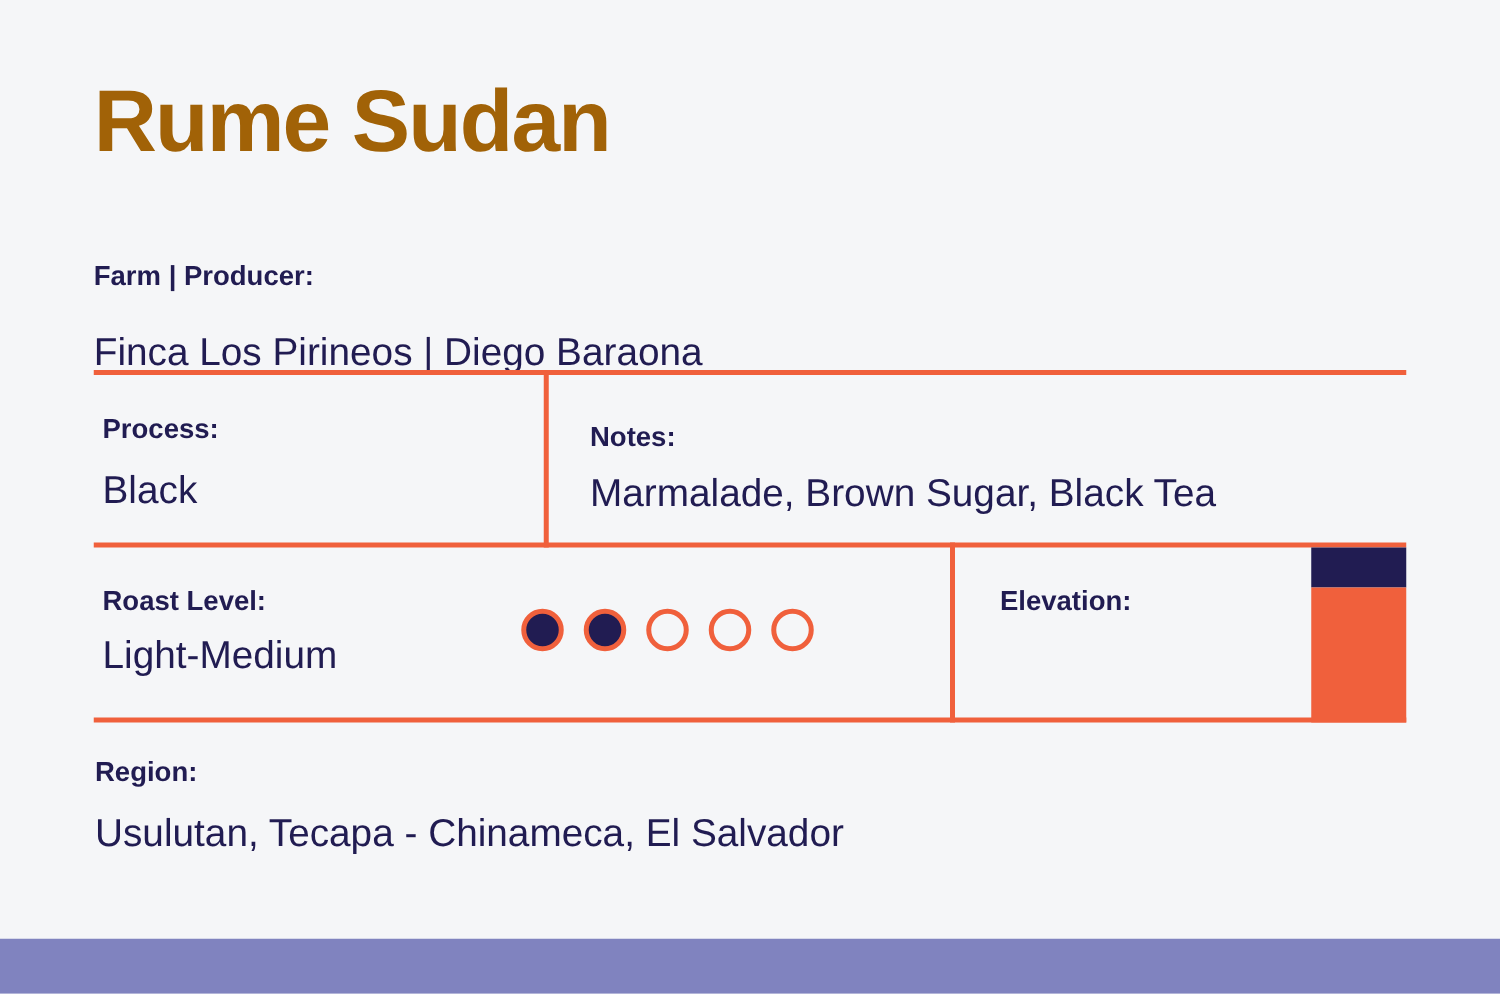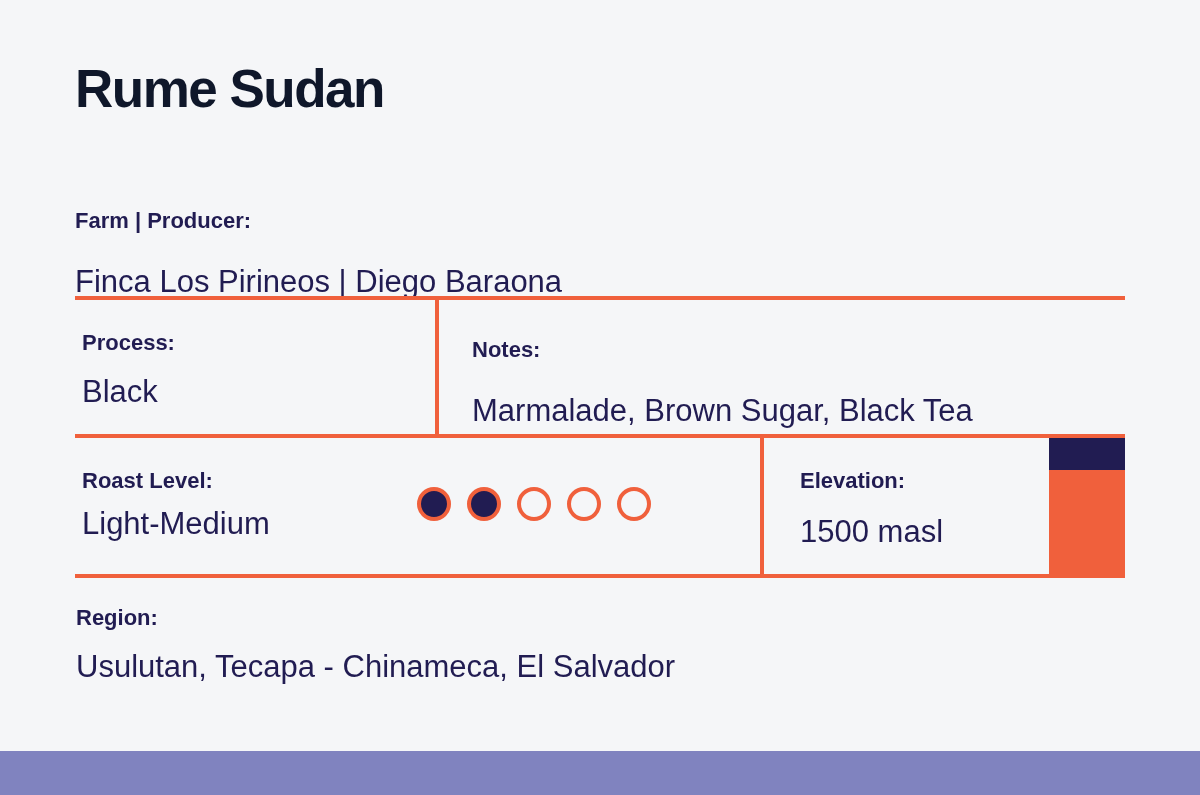--- a/index.html
+++ b/index.html
@@ -24,25 +24,25 @@
     width: 1200px;
     height: 751px;
     background: #f5f6f8;
   }
 
   
   .title {
     position: absolute;
     left: 75px;
     top: 62px;
-    font-size: 53px;
+    font-size: 70px;
     font-weight: bold;
     letter-spacing: -1.5px;
     line-height: 1;
-    color: #0f172a;
+    color: #a16207;
     white-space: nowrap;
   }
 
   
   .field-label {
     font-size: 22px;
     font-weight: bold;
     line-height: 1.1;
     color: #211c52;
     white-space: nowrap;
@@ -88,21 +88,21 @@
     left: 82px;
     top: 331px;
   }
   .process-block .field-value { margin-top: 20px; }
 
   .notes-block {
     position: absolute;
     left: 472px;
     top: 338px;
   }
-  .notes-block .field-value { margin-top: 32px; }
+  .notes-block .field-value { margin-top: 16px; }
 
   
   .roast-block {
     position: absolute;
     left: 82px;
     top: 469px;
   }
   .roast-block .field-value { margin-top: 14px; }
 
   .roast-dots {
@@ -208,21 +208,20 @@
       <div class="dot filled"></div>
       <div class="dot"></div>
       <div class="dot"></div>
       <div class="dot"></div>
     </div>
 
   <div class="vrule vrule-roast-elev"></div>
 
   <div class="elev-block">
     <div class="field-label">Elevation:</div>
-    <div class="field-value">1500 masl</div>
   </div>
 
   <div class="swatch">
     <div class="swatch-top"></div>
     <div class="swatch-bottom"></div>
   </div>
 
   <div class="rule rule-3"></div>
 
   <div class="region-block">

